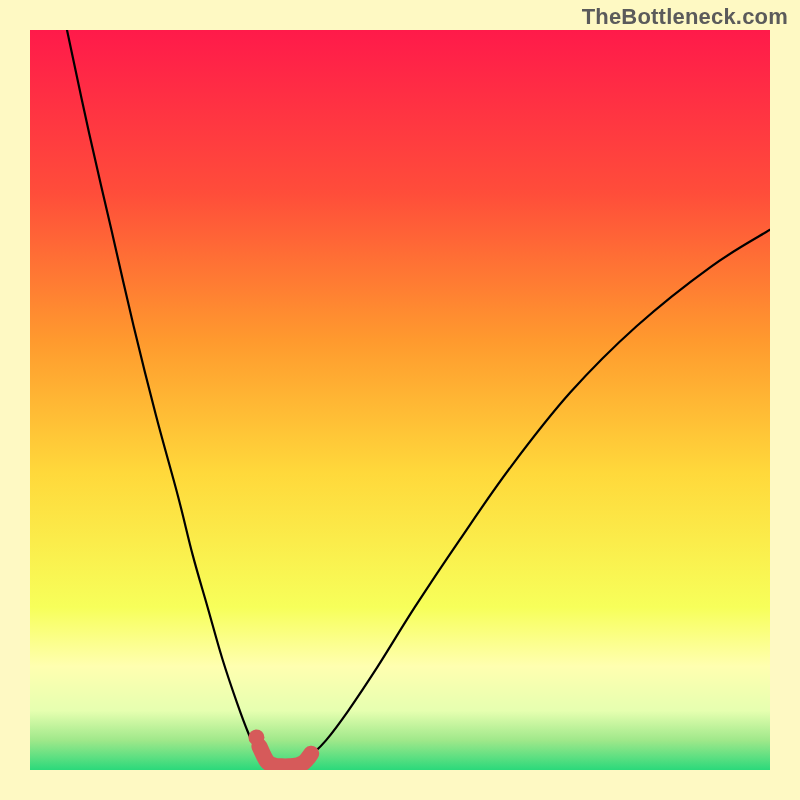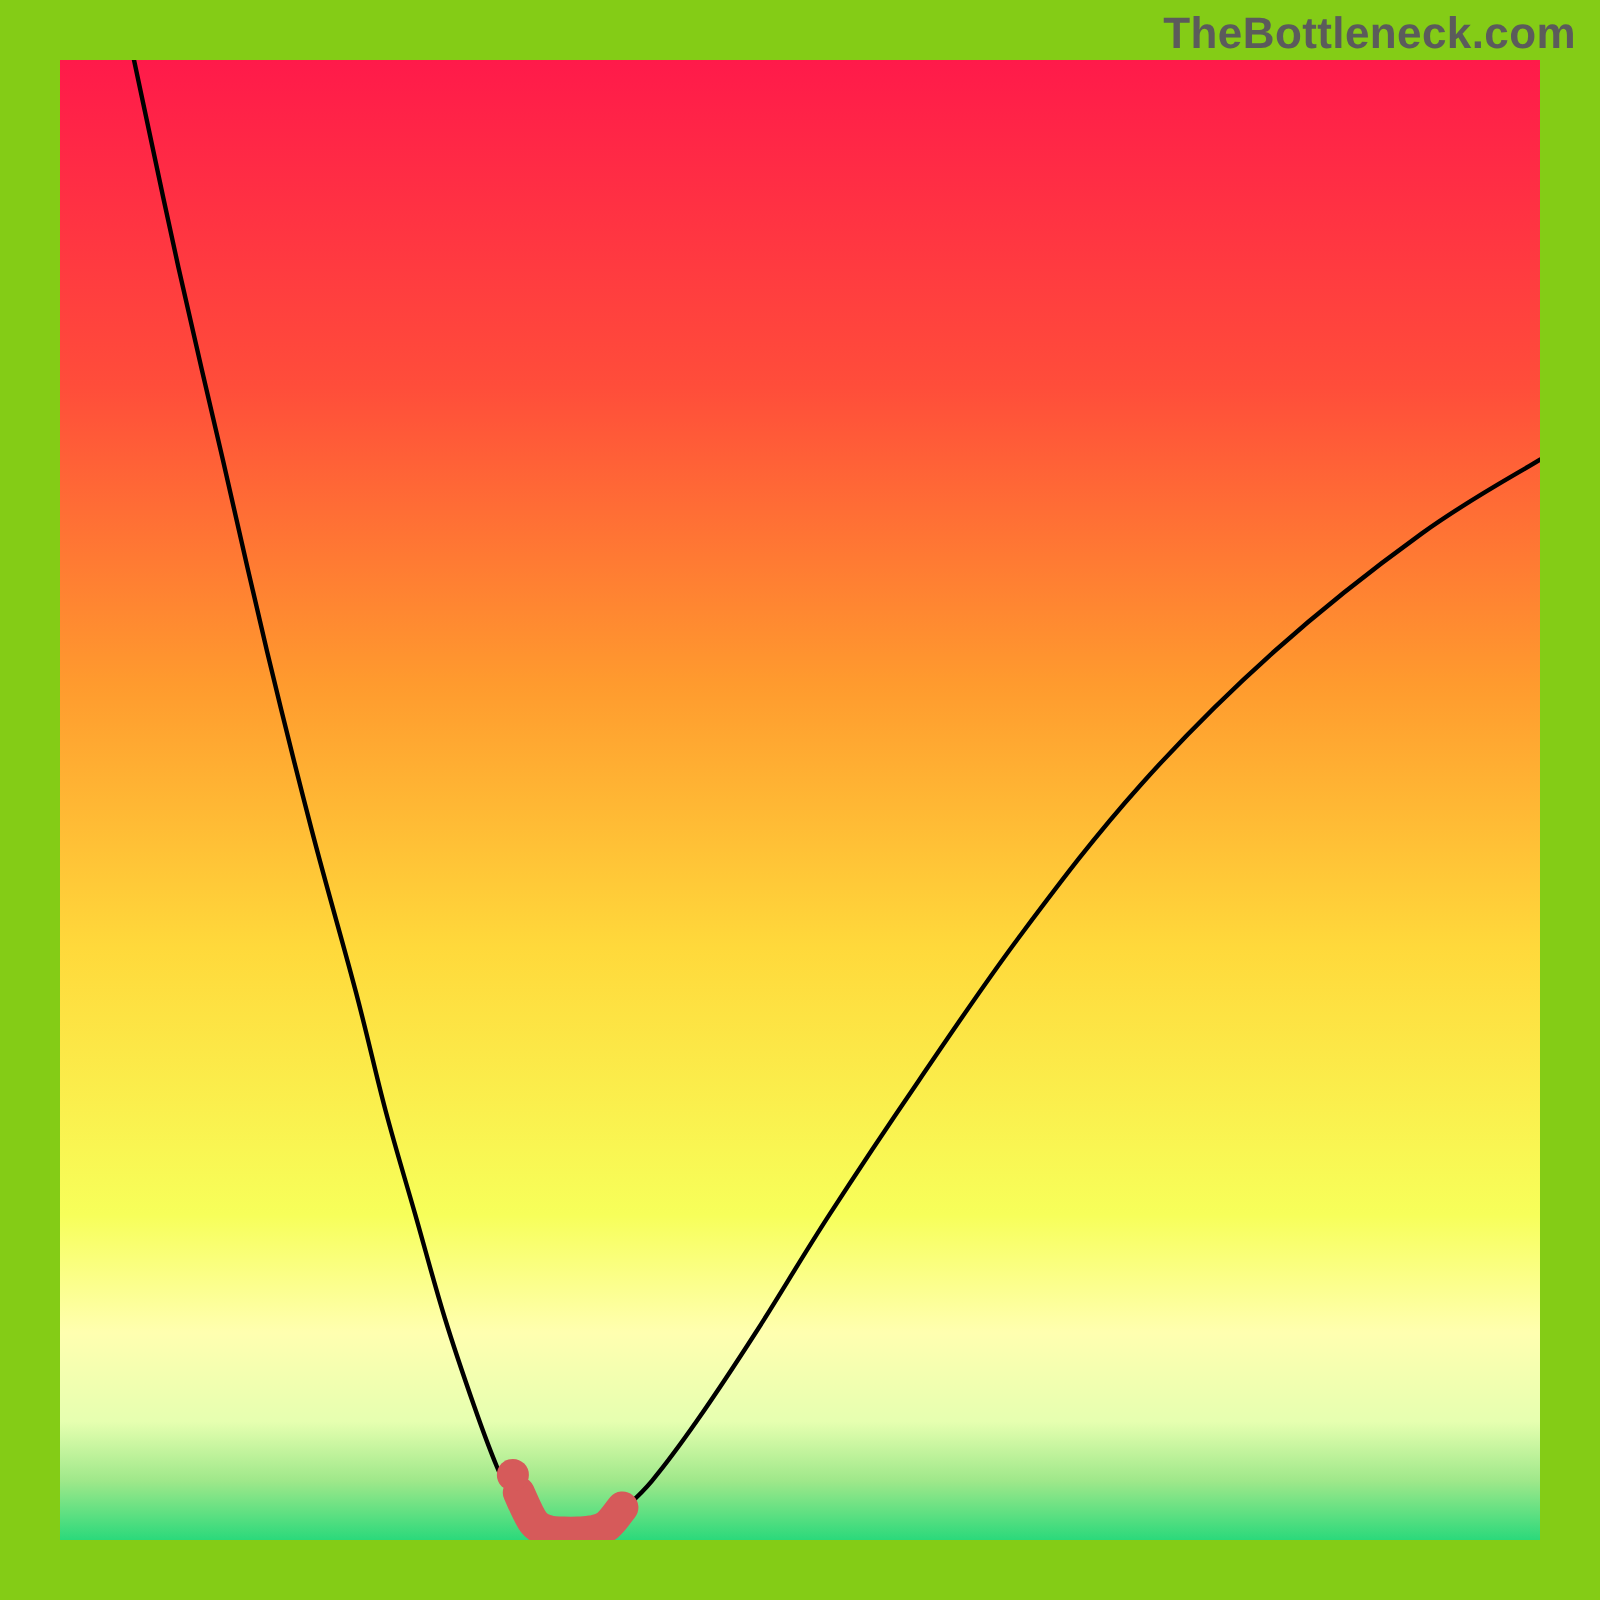--- a/index.html
+++ b/index.html
@@ -8,21 +8,21 @@
     width: 800px;
     height: 800px;
     background: #000000;
     font-family: Arial, Helvetica, sans-serif;
     overflow: hidden;
   }
   .frame {
     position: relative;
     width: 800px;
     height: 800px;
-    background: #84cc16;
+    background: #fef9c3;
   }
   .watermark {
     position: absolute;
     top: 4px;
     right: 12px;
     color: #5b5b5b;
     font-size: 22px;
     font-weight: 600;
     letter-spacing: 0.2px;
     z-index: 5;

